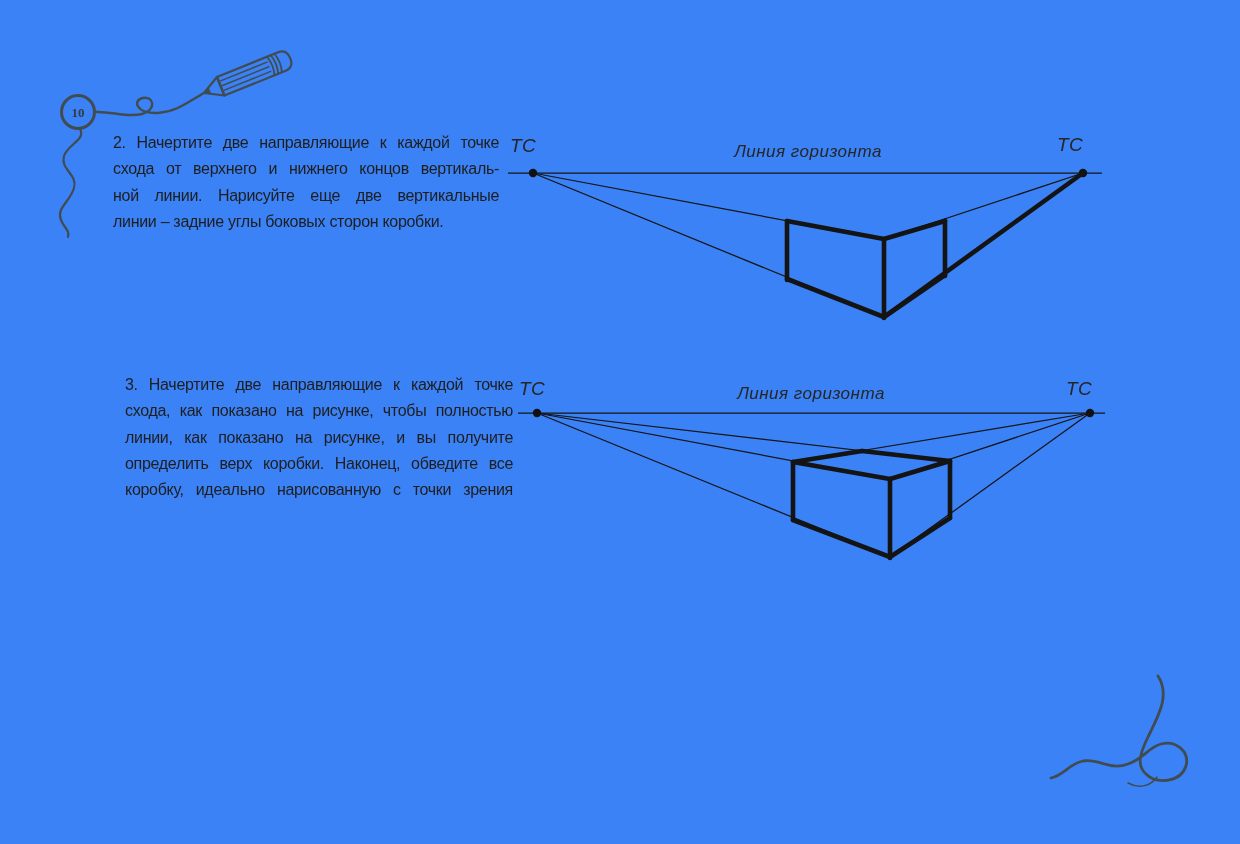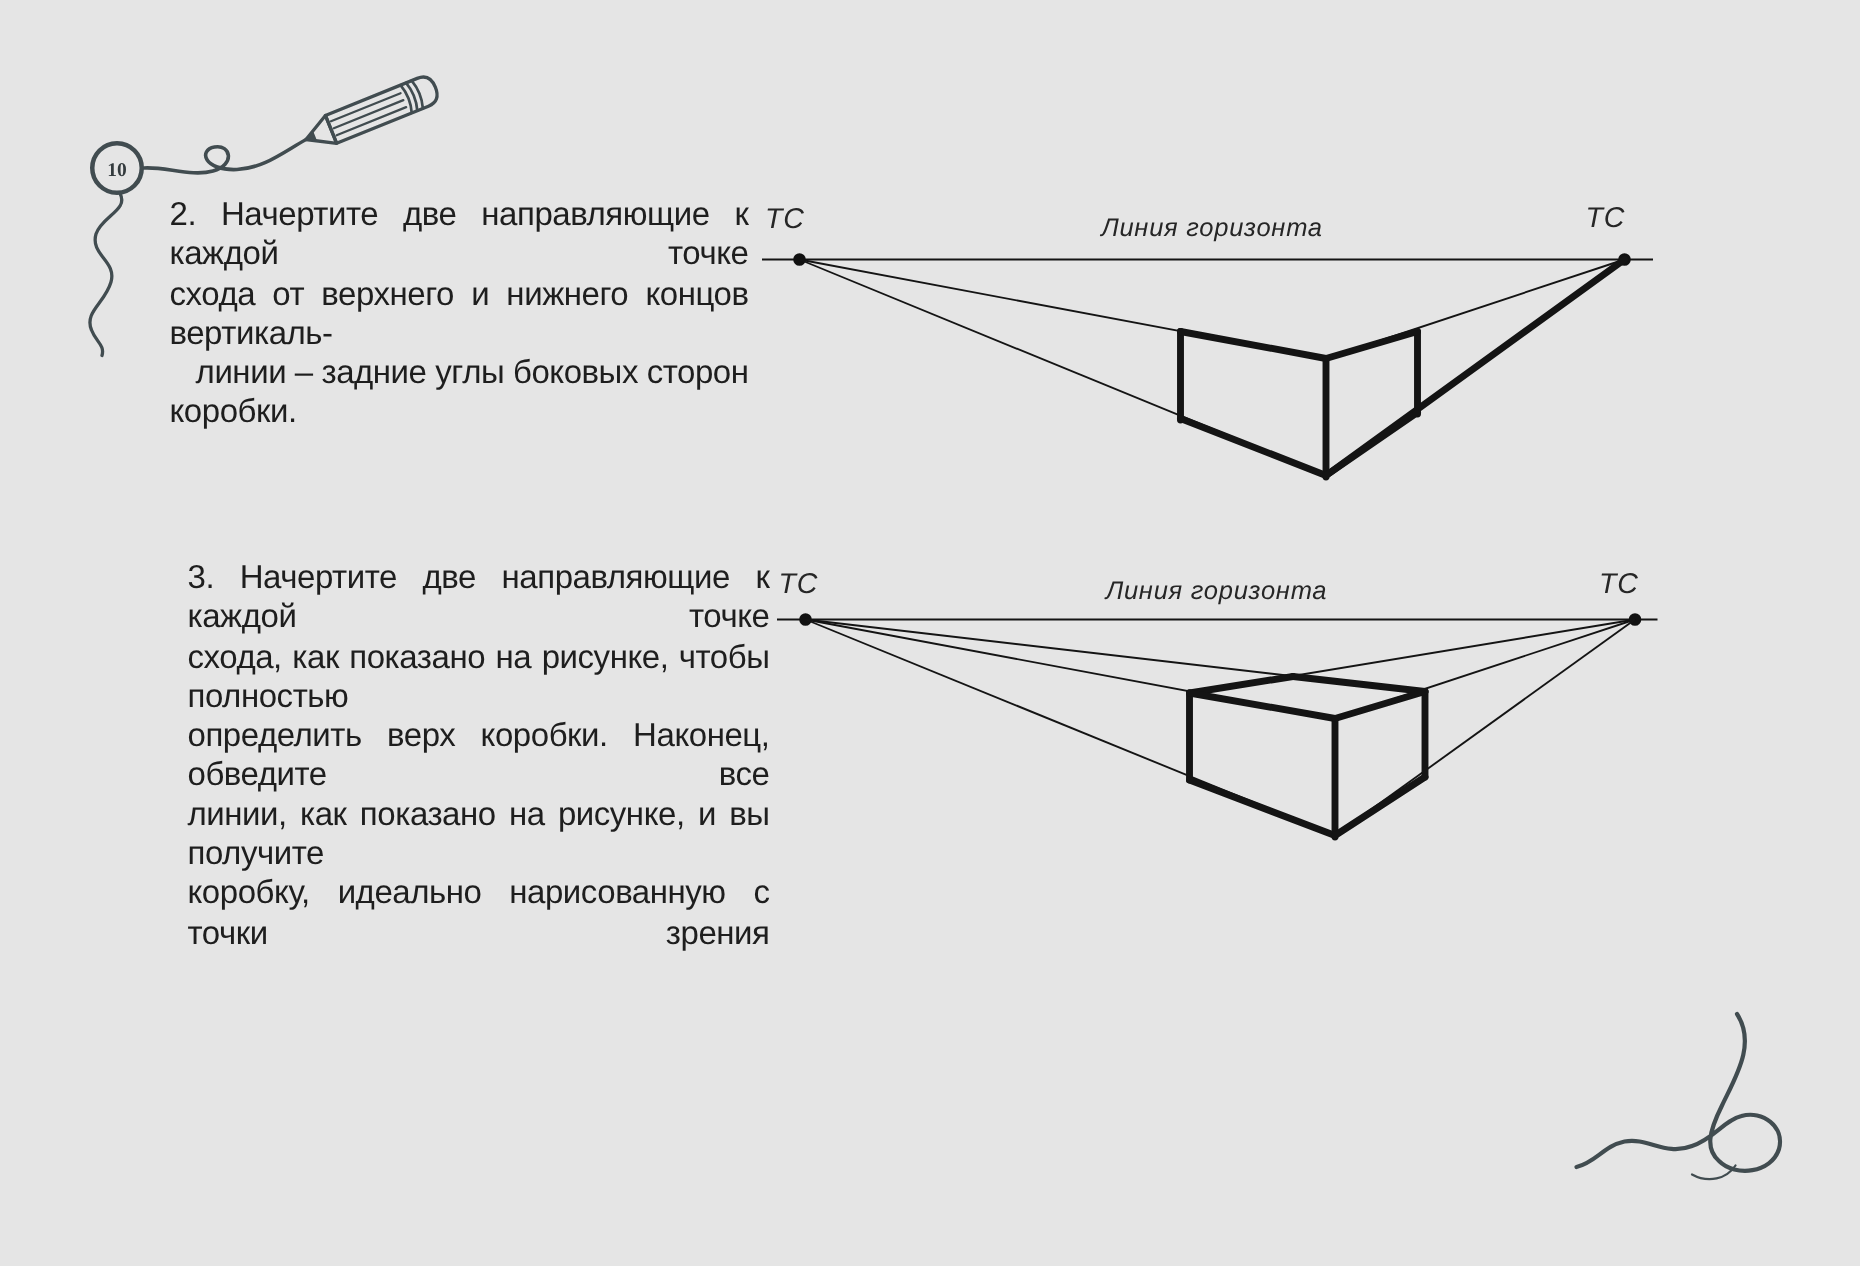--- a/index.html
+++ b/index.html
@@ -1,25 +1,25 @@
 <!DOCTYPE html>
 <html><head>
 <meta charset="utf-8">
 <style>
   html,body{margin:0;padding:0;}
   body{
     width:1240px;height:844px;position:relative;overflow:hidden;
     background:#ffffff;
     font-family:"Liberation Sans", sans-serif;
   }
-  .page{position:absolute;inset:0;background:#e5e5e5;}
+  .page{position:absolute;inset:0;background:#3b82f6;}
 
   
   .step-text{
-    position:absolute;color:#1e1e1e;font-size:22px;line-height:26.3px;
+    position:absolute;color:#1e1e1e;font-size:16px;line-height:26.3px;
     letter-spacing:-0.3px;
   }
   #step2{left:113px;top:130px;width:386px;}
   #step3{left:125px;top:372px;width:388px;}
   .jline{text-align:justify;text-align-last:justify;}
   .jline.last{text-align:right;text-align-last:left;}
 
   
   .diagram{position:absolute;}
   #diagram1{left:500px;top:125px;}
@@ -61,20 +61,21 @@
       <line class="decor" stroke-width="1.5" x1="20" y1="5" x2="70" y2="5"></line>
       <path class="decor" stroke-width="1.8" d="M72,-10 q3.2,10 0,20"></path>
       <path class="decor" stroke-width="1.8" d="M76,-10 q3.2,10 0,20"></path>
       <path class="decor" stroke-width="1.8" d="M80,-10 q3.2,10 0,20"></path>
     </g>
   </svg>
 
   <div id="step2" class="step-text">
     <div class="jline">2. Начертите две направляющие к каждой точке</div>
     <div class="jline">схода от верхнего и нижнего концов вертикаль-</div>
+    <div class="jline">ной линии. Нарисуйте еще две вертикальные</div>
     <div class="jline last">линии – задние углы боковых сторон коробки.</div>
   </div>
 
   <svg id="diagram1" class="diagram" width="640" height="215" viewBox="0 0 640 215">
     <text class="vp-label" x="10" y="27">ТС</text>
     <text class="vp-label" x="557" y="26">ТС</text>
     <text class="hz-label" x="308" y="32" text-anchor="middle">Линия горизонта</text>
 
     <line class="thin" x1="8" y1="48" x2="602" y2="48" stroke-width="1.8"></line>
     <circle class="vp-dot" cx="33" cy="48" r="4.2"></circle>
@@ -92,22 +93,22 @@
       <line class="thick" x1="287" y1="96" x2="384" y2="114"></line>
       <line class="thick" x1="287" y1="154" x2="384" y2="192"></line>
       <line class="thick" x1="384" y1="114" x2="445" y2="96"></line>
       <line class="thick" x1="384" y1="192" x2="445" y2="150"></line>
     </g>
   </svg>
 
   <div id="step3" class="step-text">
     <div class="jline">3. Начертите две направляющие к каждой точке</div>
     <div class="jline">схода, как показано на рисунке, чтобы полностью</div>
+    <div class="jline">линии, как показано на рисунке, и вы получите</div>
     <div class="jline">определить верх коробки. Наконец, обведите все</div>
-    <div class="jline">линии, как показано на рисунке, и вы получите</div>
     <div class="jline">коробку, идеально нарисованную с точки зрения</div>
   </div>
 
   <svg id="diagram2" class="diagram" width="640" height="235" viewBox="0 0 640 235">
     <text class="vp-label" x="19" y="27">ТС</text>
     <text class="vp-label" x="566" y="27">ТС</text>
     <text class="hz-label" x="311" y="31" text-anchor="middle">Линия горизонта</text>
 
     <line class="thin" x1="18" y1="45" x2="605" y2="45" stroke-width="1.8"></line>
     <circle class="vp-dot" cx="37" cy="45" r="4.2"></circle>

